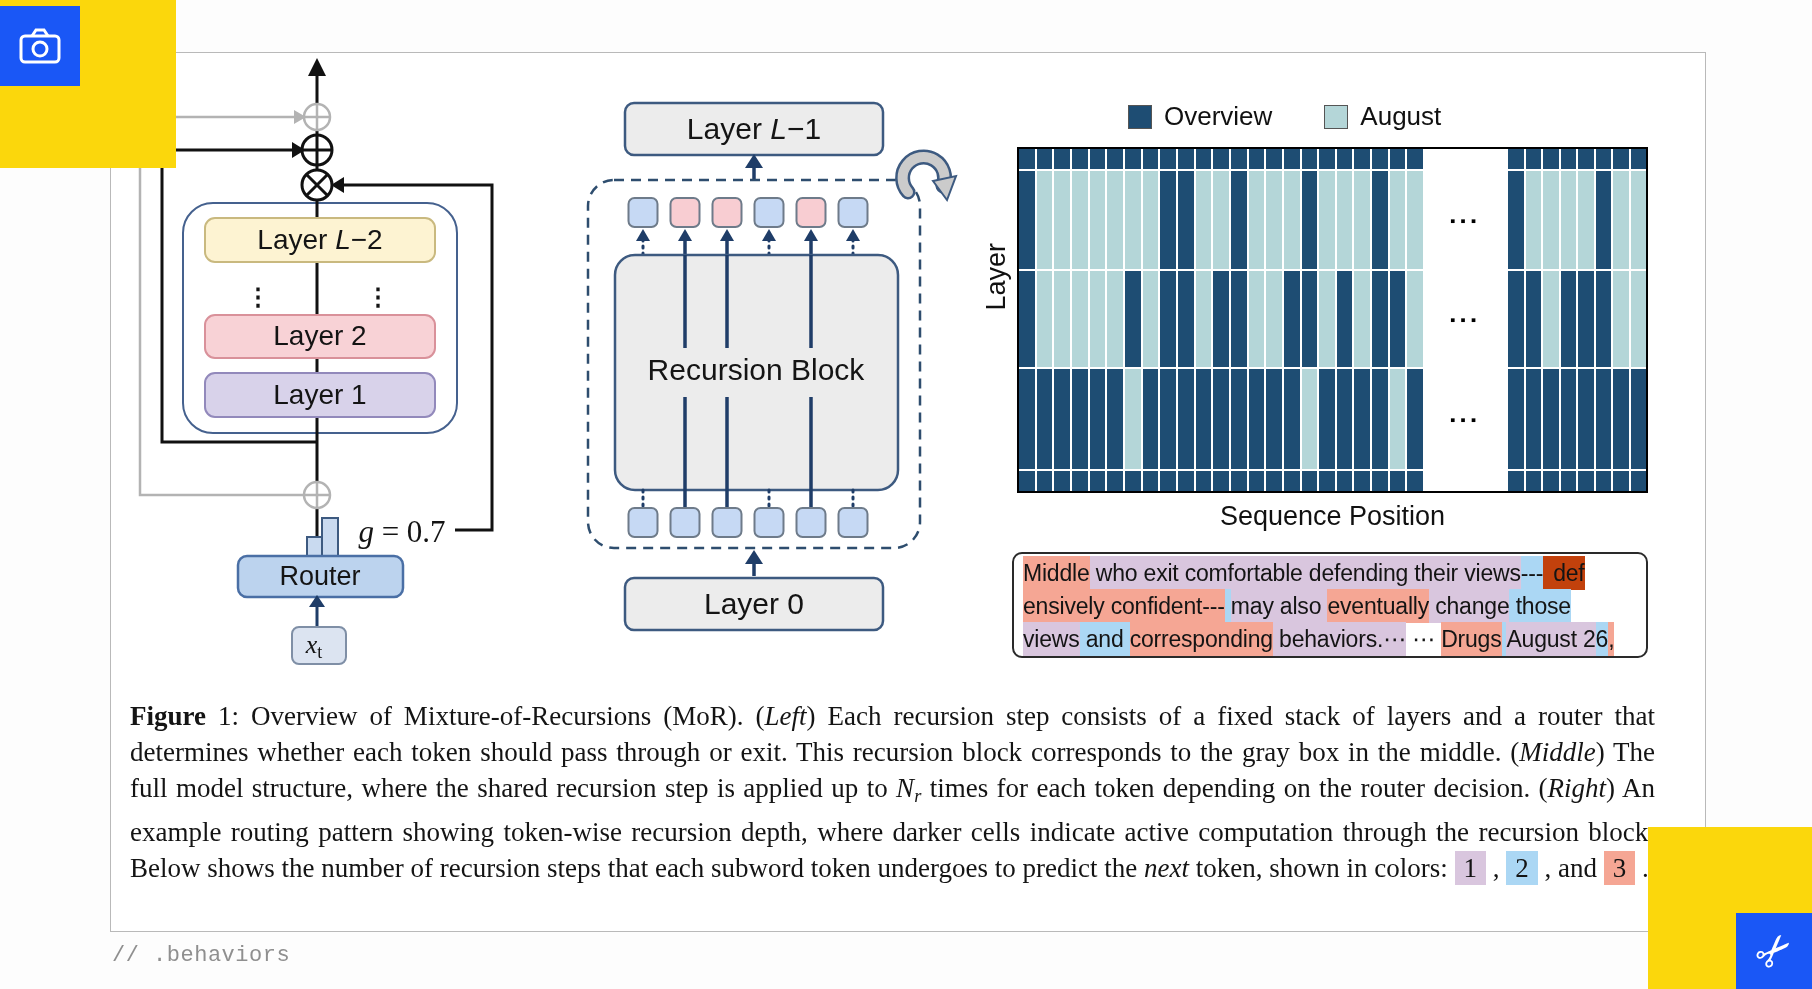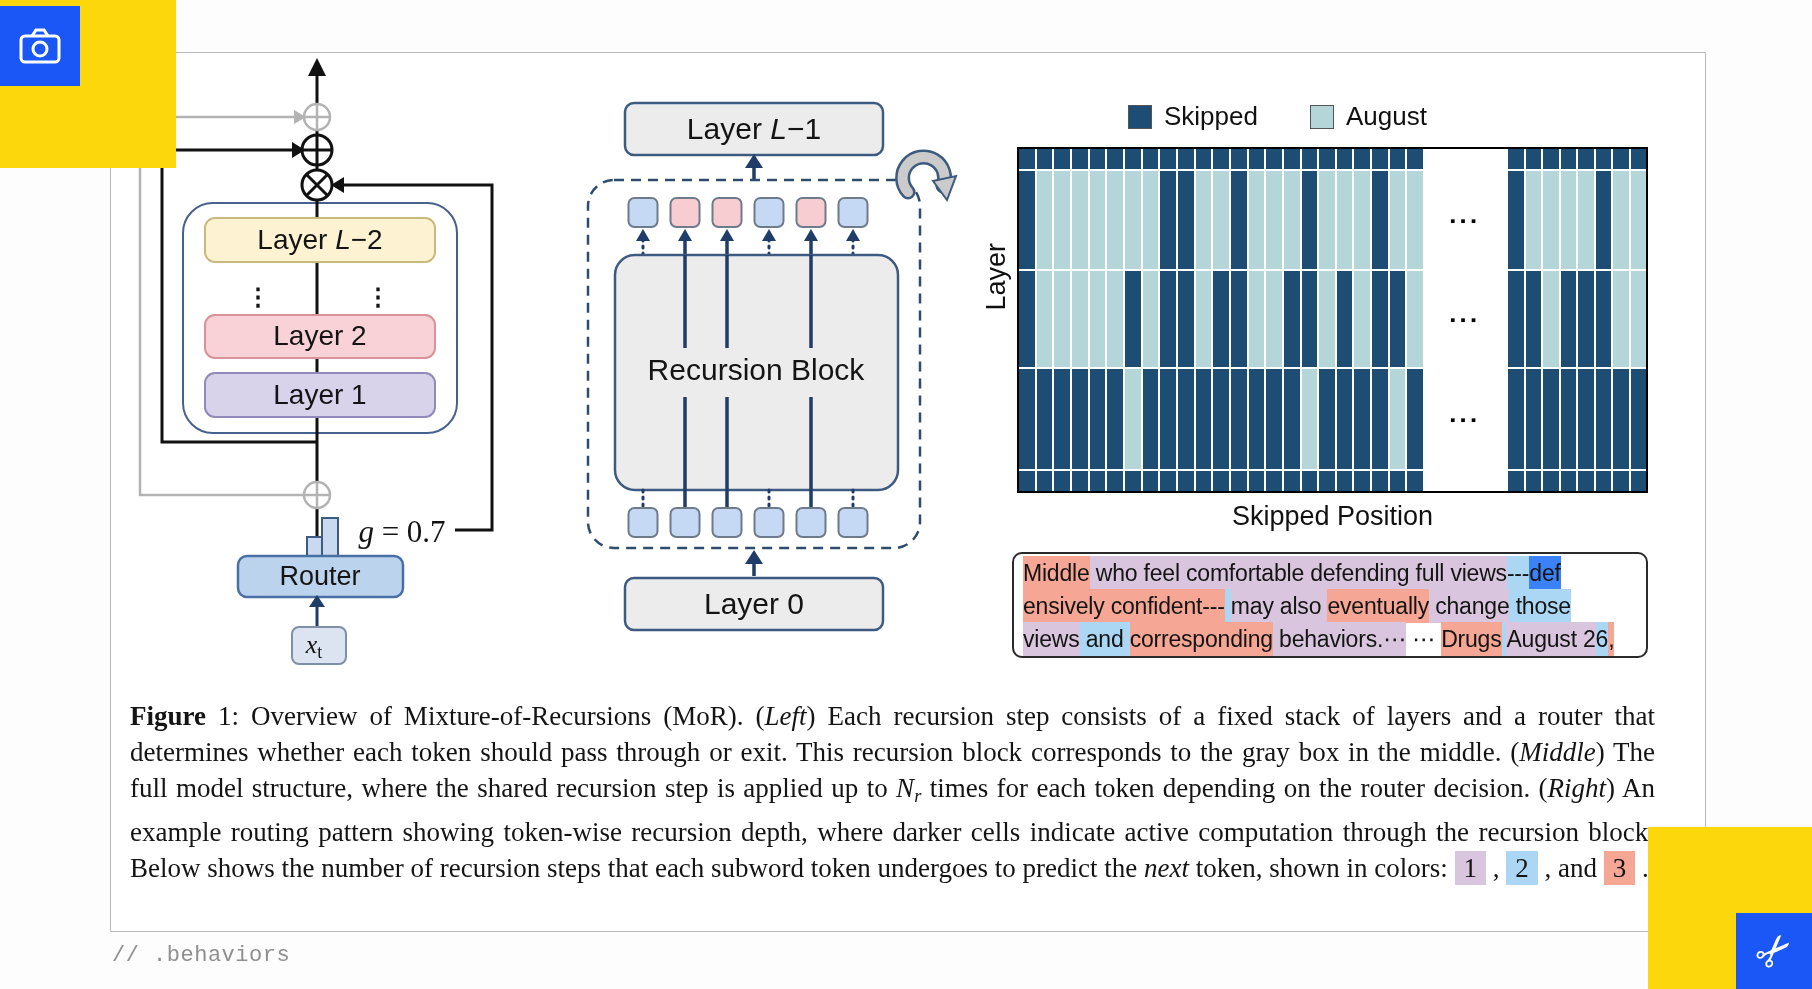--- a/index.html
+++ b/index.html
@@ -164,21 +164,21 @@
 
   <g transform="translate(338,92)">
     <path d="M 10 48 A 21 21 0 1 1 45 42" stroke="#3d5a80" stroke-width="15" fill="none" stroke-linecap="round"></path>
     <path d="M 10 48 A 21 21 0 1 1 45 42" stroke="#cbcbcb" stroke-width="10" fill="none" stroke-linecap="round"></path>
     <polygon points="35,37 58,32 49,56" fill="#cbcbcb" stroke="#3d5a80" stroke-width="2"></polygon>
   </g>
 </svg>
 
 <div class="legend">
   <div class="swatch" style="background: rgb(30, 77, 115);"></div>
-  <span>Skipped</span>
+  <span>Overview</span>
   <div class="swatch" style="margin-left: 52px; background: rgb(180, 214, 216);"></div>
   <span>August</span>
 </div>
 
 <div class="ylabel">Layer</div>
 <div class="heatmap-grid">
     <div class="hm-band" style="height: 20px;">
       <div class="hm-group hm-left">
         <div class="hm-cell" style="background: rgb(30, 77, 115);"></div>
         <div class="hm-cell" style="background: rgb(30, 77, 115);"></div>
@@ -368,24 +368,24 @@
         <div class="hm-cell" style="background: rgb(30, 77, 115);"></div>
         <div class="hm-cell" style="background: rgb(30, 77, 115);"></div>
         <div class="hm-cell" style="background: rgb(30, 77, 115);"></div>
         <div class="hm-cell" style="background: rgb(30, 77, 115);"></div>
         <div class="hm-cell" style="background: rgb(30, 77, 115);"></div>
         <div class="hm-cell" style="background: rgb(30, 77, 115);"></div>
         <div class="hm-cell" style="background: rgb(30, 77, 115);"></div>
       </div>
     </div>
   </div>
-<div class="xlabel">Skipped Position</div>
+<div class="xlabel">Sequence Position</div>
 
 <div class="token-box">
-    <div class="tb-line"><span style="background: rgb(245, 166, 148);">Middle</span><span style="background: rgb(217, 198, 222);"> who feel comfortable defending full views</span><span style="background: rgb(171, 215, 244);">---</span><span style="background: #3b82f6;">def</span></div>
+    <div class="tb-line"><span style="background: rgb(245, 166, 148);">Middle</span><span style="background: rgb(217, 198, 222);"> who exit comfortable defending their views</span><span style="background: rgb(171, 215, 244);">---</span><span style="background: #c2410c; padding-left: 10px;">def</span></div>
     <div class="tb-line"><span style="background: rgb(245, 166, 148);">ensively confident---</span><span style="background: rgb(171, 215, 244);"> </span><span style="background: rgb(217, 198, 222);">may also </span><span style="background: rgb(245, 166, 148);">eventually</span><span style="background: rgb(217, 198, 222);"> change</span><span style="background: rgb(171, 215, 244);"> those</span></div>
     <div class="tb-line"><span style="background: rgb(217, 198, 222);">views</span><span style="background: rgb(171, 215, 244);"> and </span><span style="background: rgb(245, 166, 148);">corresponding</span><span style="background: rgb(217, 198, 222);"> behaviors.⋯</span><span> ⋯ </span><span style="background: rgb(245, 166, 148);">Drugs</span><span style="background: rgb(171, 215, 244);"> </span><span style="background: rgb(217, 198, 222);">August 2</span><span style="background: rgb(171, 215, 244);">6</span><span style="background: rgb(245, 166, 148);">,</span></div>
   </div>
 
 <div class="caption"><span class="cap-b">Figure</span><span> 1: Overview of Mixture-of-Recursions (MoR). (</span><span class="cap-i">Left</span><span>) Each recursion step consists of a fixed stack of layers and a router that determines whether each token should pass through or exit. This recursion block corresponds to the gray box in the middle. (</span><span class="cap-i">Middle</span><span>) The full model structure, where the shared recursion step is applied up to </span><span class="cap-i">N</span><span class="cap-sub">r</span><span> times for each token depending on the router decision. (</span><span class="cap-i">Right</span><span>) An example routing pattern showing token-wise recursion depth, where darker cells indicate active computation through the recursion block. Below shows the number of recursion steps that each subword token undergoes to predict the </span><span class="cap-i">next</span><span> token, shown in colors: </span><span class="cap-hl" style="background: rgb(217, 198, 222);">1</span><span> , </span><span class="cap-hl" style="background: rgb(171, 215, 244);">2</span><span> , and </span><span class="cap-hl" style="background: rgb(245, 166, 148);">3</span><span> .</span></div>
 
 <div class="yellow-tl"></div>
 <div class="blue-tl">
   <svg width="44" height="40" viewBox="0 0 44 40">
     <rect x="3" y="10" width="38" height="26" rx="4" fill="none" stroke="#fff" stroke-width="3"></rect>

